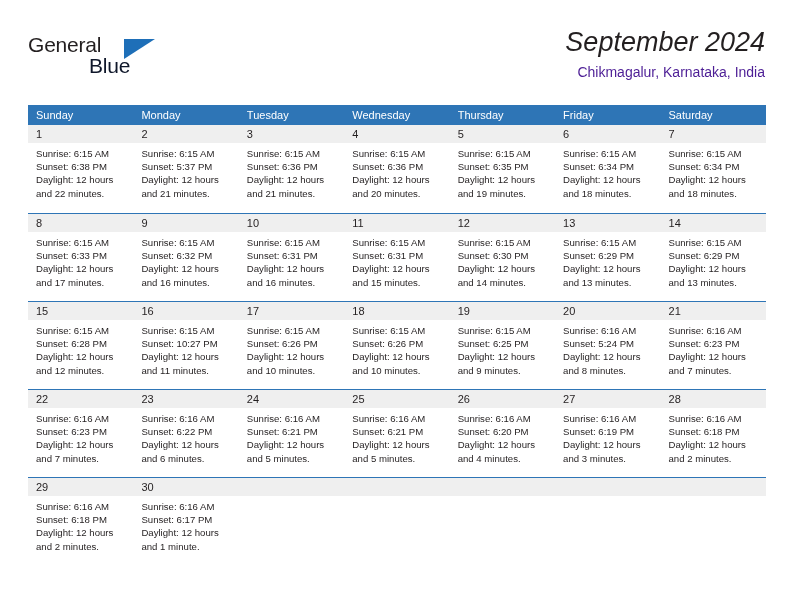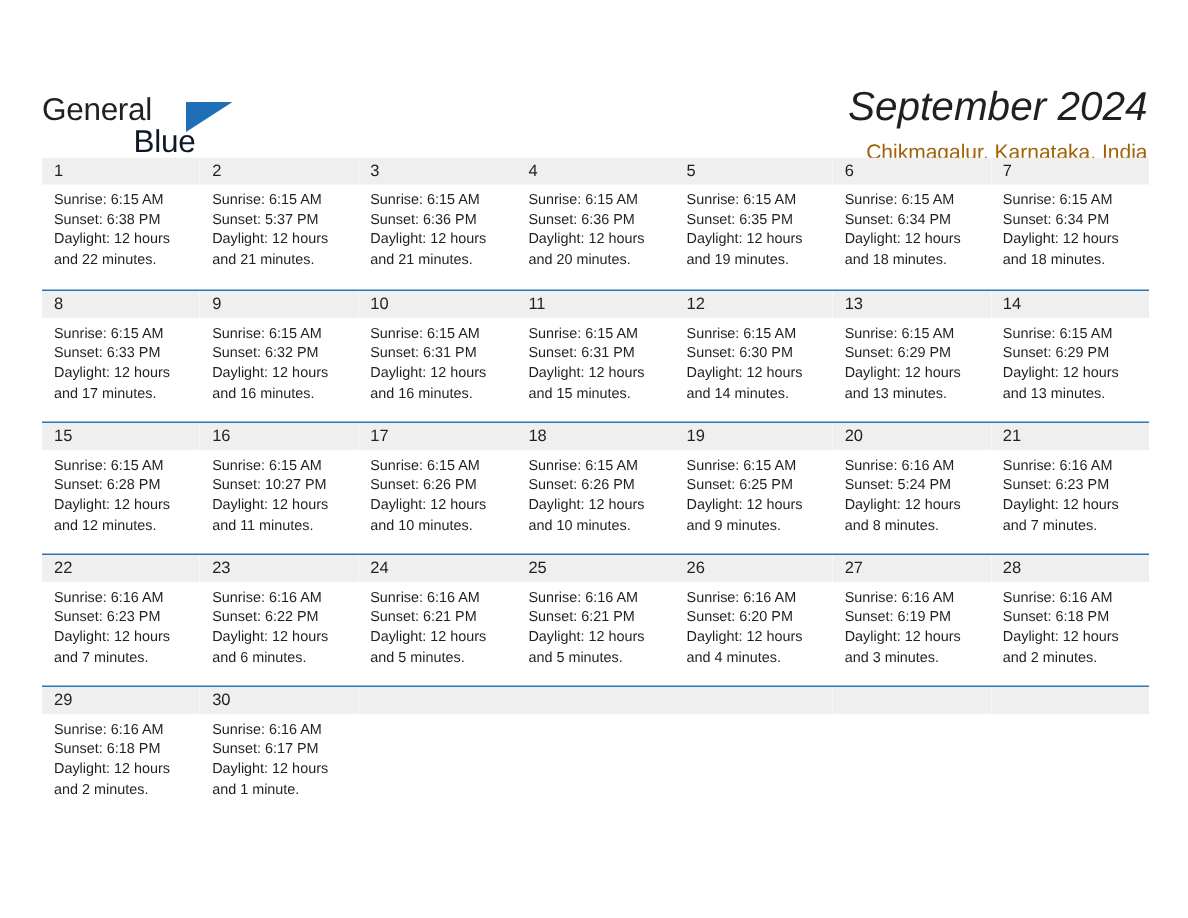--- a/index.html
+++ b/index.html
@@ -22,21 +22,20 @@
     box-sizing: border-box;
   }
 
   
   .header {
     position: absolute;
     left: 28px;
     top: 26px;
     right: 27px;
     height: 68px;
-    margin-top: 29px;
   }
 
   .brand {
     position: absolute;
     left: 0;
     top: 6px;
     width: 180px;
     height: 52px;
   }
   .brand-general {
@@ -77,21 +76,21 @@
     font-size: 27px;
     font-weight: normal;
     color: #231f20;
     line-height: 33px;
     white-space: nowrap;
     font-style: italic;
   }
   .cal-subtitle {
     margin-top: 5px;
     font-size: 14px;
-    color: #a16207;
+    color: #4c1d95;
     line-height: 17px;
     white-space: nowrap;
   }
 
   
   .calendar {
     position: absolute;
     left: 28px;
     top: 105px;
     width: 738px;
@@ -167,20 +166,29 @@
     </div>
 
     <div class="titles">
       <div class="cal-title">September 2024</div>
       <div class="cal-subtitle">Chikmagalur, Karnataka, India</div>
     </div>
 
   </div>
 
   <div class="calendar">
+    <div class="weekday-row" id="weekday-row">
+        <div class="weekday">Sunday</div>
+        <div class="weekday">Monday</div>
+        <div class="weekday">Tuesday</div>
+        <div class="weekday">Wednesday</div>
+        <div class="weekday">Thursday</div>
+        <div class="weekday">Friday</div>
+        <div class="weekday">Saturday</div>
+      </div>
     <div id="weeks-container">
         <div class="week-row">
           <div class="day-cell">
             <div class="day-band">
               <div class="day-number">1</div>
             </div>
             <div class="day-body">
               <div class="day-line">Sunrise: 6:15 AM</div>
               <div class="day-line">Sunset: 6:38 PM</div>
               <div class="day-line">Daylight: 12 hours</div>

